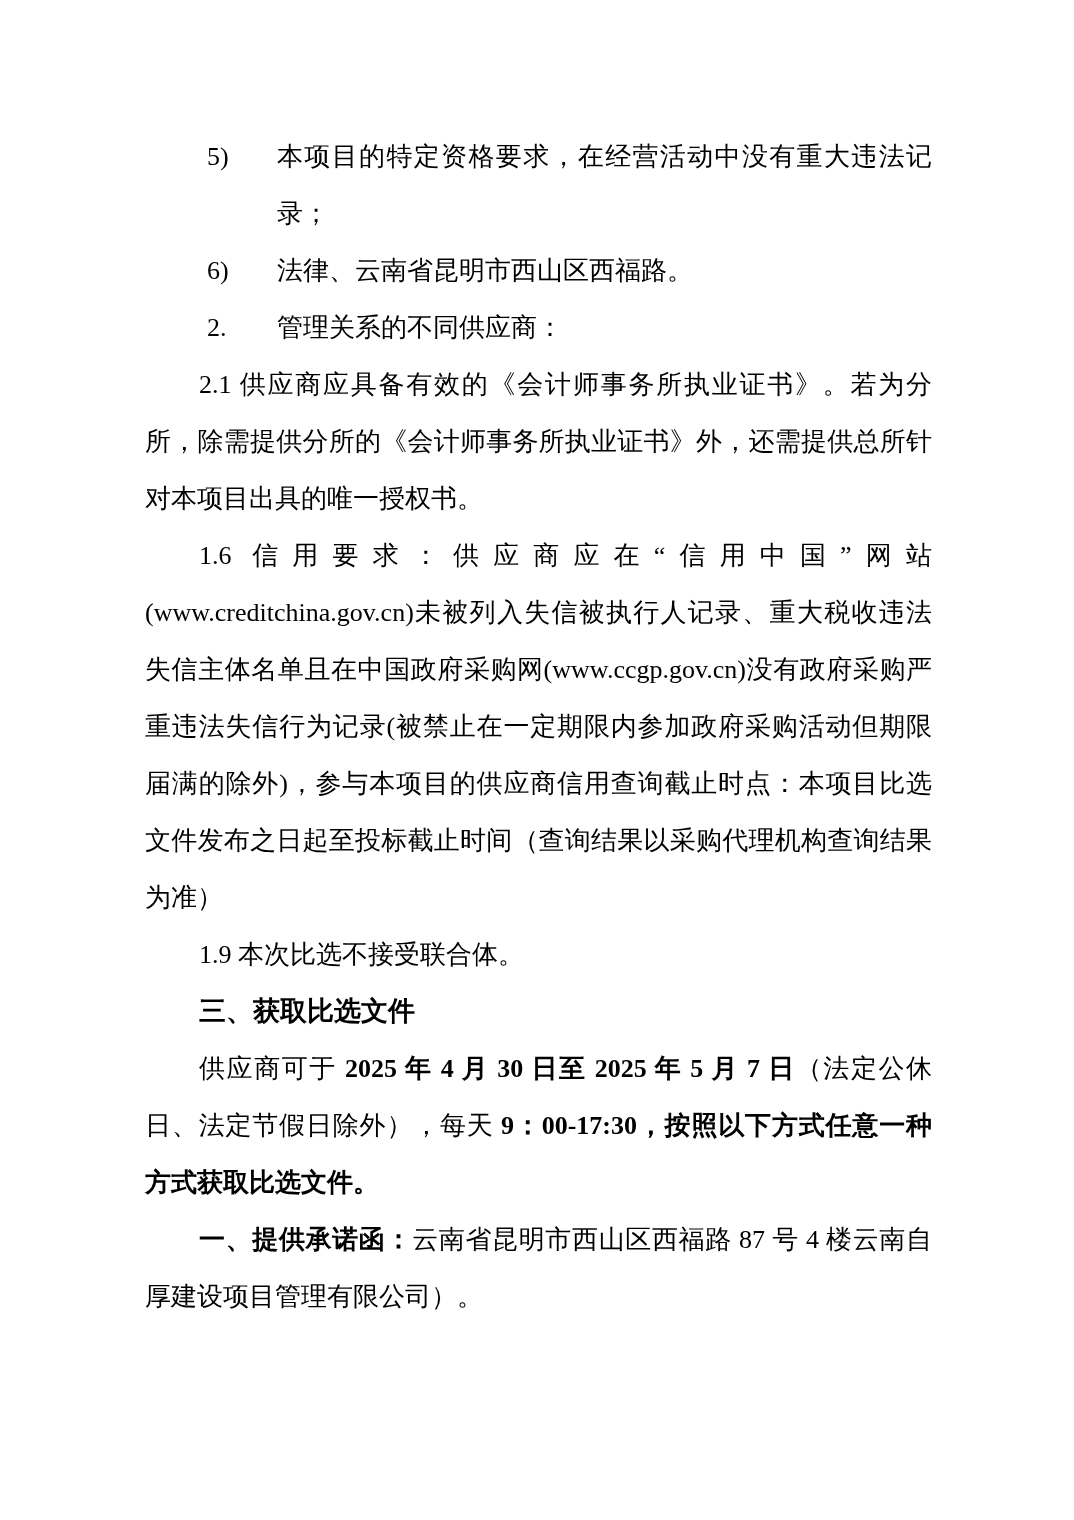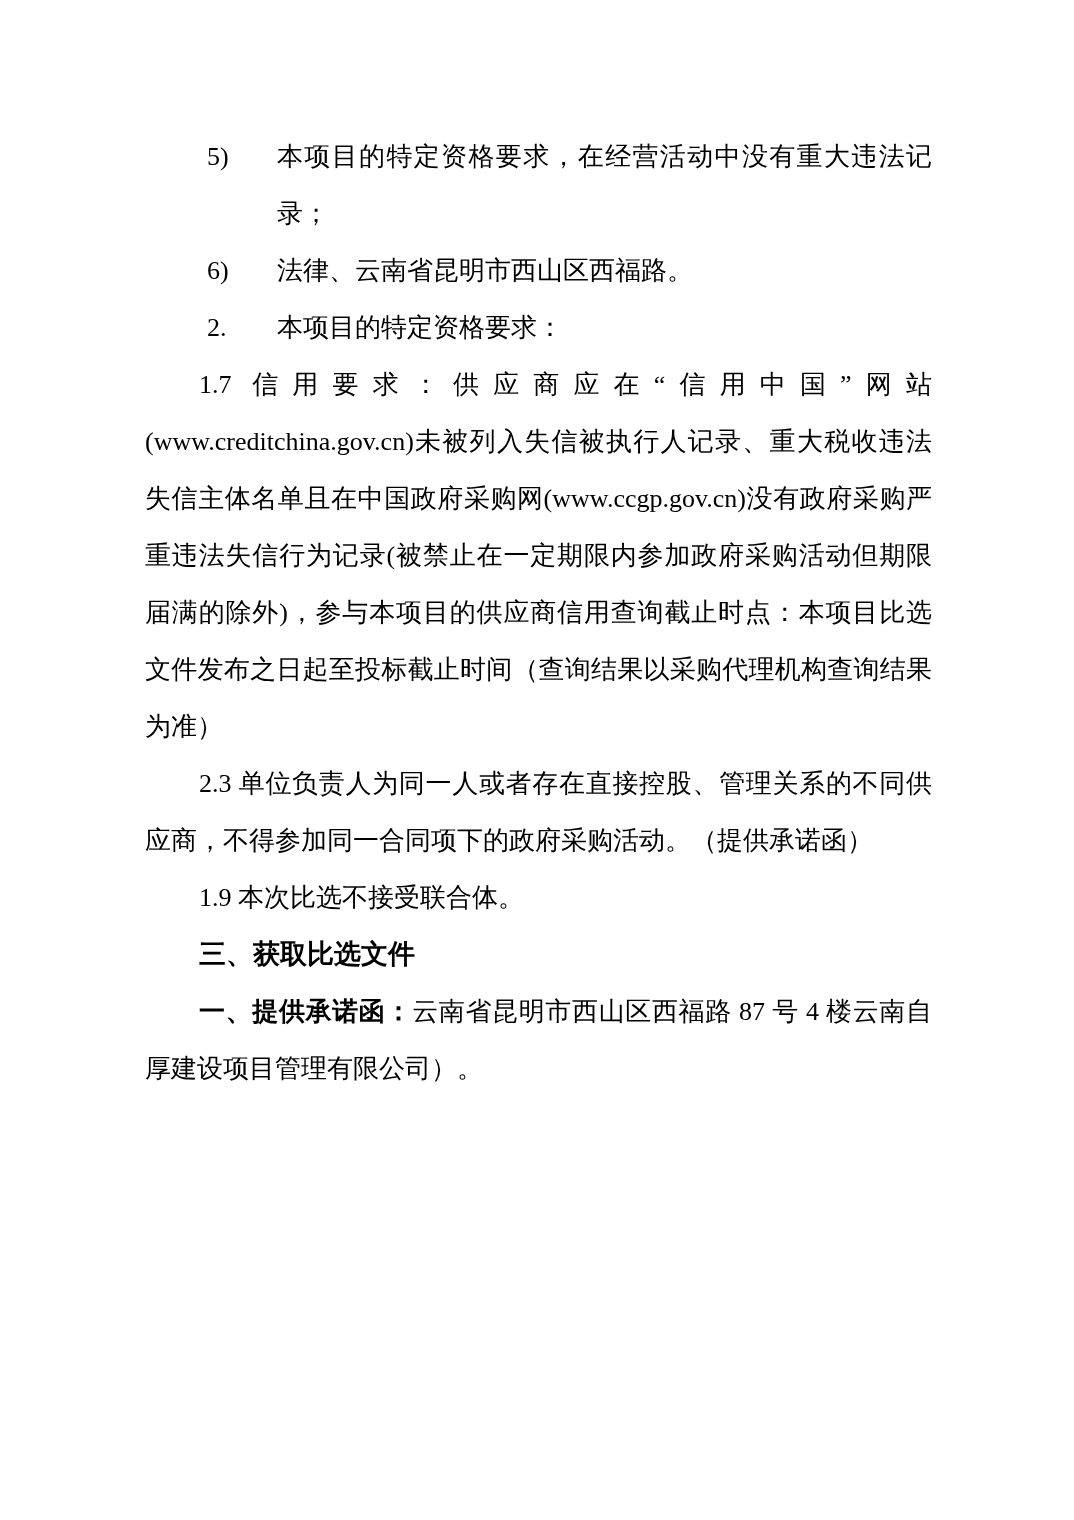--- a/index.html
+++ b/index.html
@@ -74,29 +74,30 @@
       <span class="litext">本项目的特定资格要求，在经营活动中没有重大违法记录；</span>
     </p>
 
     <p class="li">
       <span class="num">6)</span>
       <span class="litext">法律、云南省昆明市西山区西福路。</span>
     </p>
 
     <p class="li">
       <span class="num">2.</span>
-      <span class="litext">本项目的特定资格要求：</span>
+      <span class="litext">管理关系的不同供应商：</span>
     </p>
 
+    <p class="body-para">2.1 供应商应具备有效的《会计师事务所执业证书》。若为分所，除需提供分所的《会计师事务所执业证书》外，还需提供总所针对本项目出具的唯一授权书。</p>
 
-    <p class="body-para">1.7 信用要求：供应商应在“信用中国”网站(www.creditchina.gov.cn)未被列入失信被执行人记录、重大税收违法失信主体名单且在中国政府采购网(www.ccgp.gov.cn)没有政府采购严重违法失信行为记录(被禁止在一定期限内参加政府采购活动但期限届满的除外)，参与本项目的供应商信用查询截止时点：本项目比选文件发布之日起至投标截止时间（查询结果以采购代理机构查询结果为准）</p>
+    <p class="body-para">1.6 信用要求：供应商应在“信用中国”网站(www.creditchina.gov.cn)未被列入失信被执行人记录、重大税收违法失信主体名单且在中国政府采购网(www.ccgp.gov.cn)没有政府采购严重违法失信行为记录(被禁止在一定期限内参加政府采购活动但期限届满的除外)，参与本项目的供应商信用查询截止时点：本项目比选文件发布之日起至投标截止时间（查询结果以采购代理机构查询结果为准）</p>
 
-    <p class="body-para">2.3 单位负责人为同一人或者存在直接控股、管理关系的不同供应商，不得参加同一合同项下的政府采购活动。（提供承诺函）</p>
 
     <p class="body-para">1.9 本次比选不接受联合体。</p>
 
     <p class="heading">三、获取比选文件</p>
 
+    <p class="body-para"><span>供应商可于 </span><span class="b-serif">2025 年 4 月 30 日至 2025 年 5 月 7 日</span><span>（法定公休日、法定节假日除外），每天 </span><span class="b-serif">9：00-17:30，按照以下方式任意一种方式获取比选文件。</span></p>
 
     <p class="body-para"><span class="b-hei">一、提供承诺函：</span><span>云南省昆明市西山区西福路 87 号 4 楼云南自厚建设项目管理有限公司）。</span></p>
 
   </div>
 </div>
 
 </body></html>

